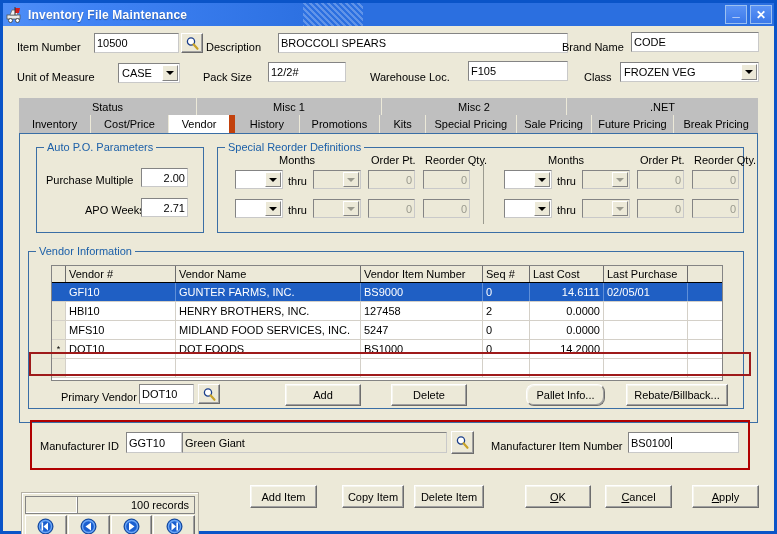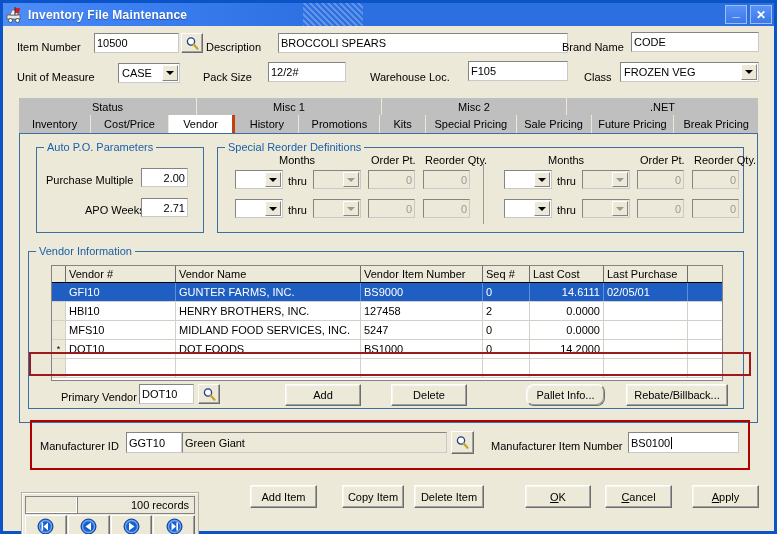--- a/index.html
+++ b/index.html
@@ -162,21 +162,21 @@
   }
   #tabrow .tab {
     background: #bfbfbf;
     border-right: 1px solid #ece9d8;
     display: flex; align-items: center; justify-content: center;
     font-size: 11px; color: #000;
     white-space: nowrap;
   }
   #tabrow .tab.sel {
     background: #ffffff;
-    border-right: 3px solid #c2410c;
+    border-right: 6px solid #c2410c;
   }
 
   
   #tabpage {
     position: absolute; left: 16px; top: 107px;
     width: 739px; height: 290px;
     background: #ece9d8;
     border: 1px solid #3a6ea5;
   }
 

